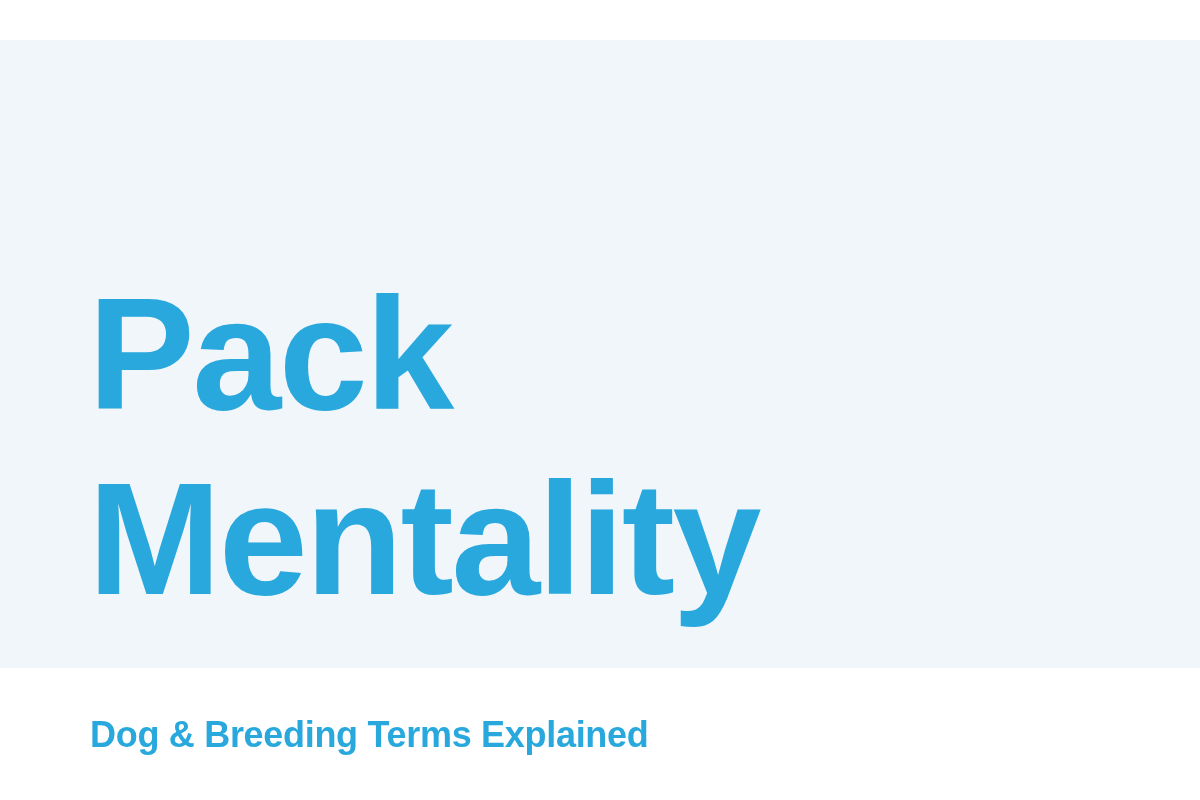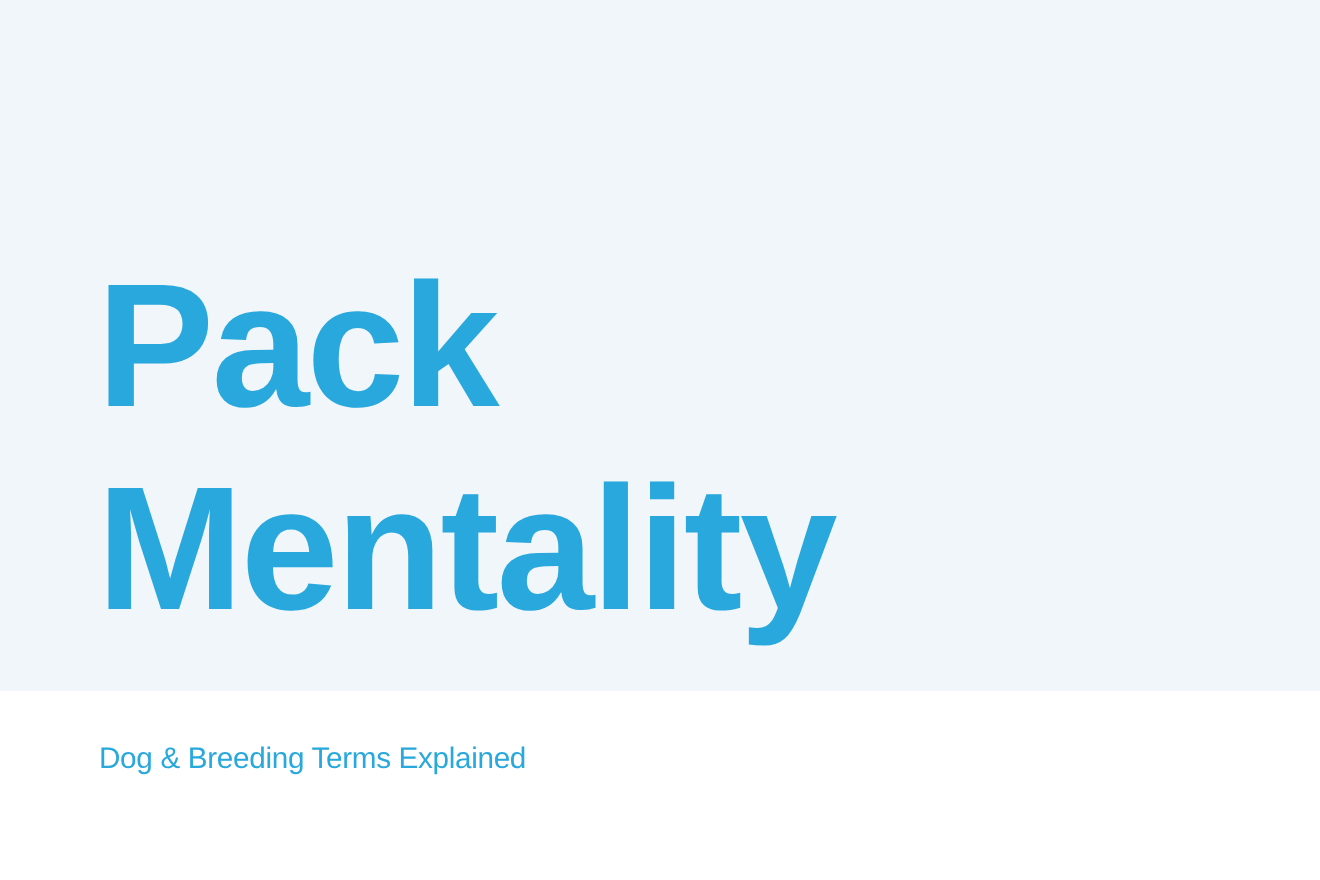--- a/index.html
+++ b/index.html
@@ -16,20 +16,21 @@
 
   #title-card {
     position: relative;
     box-sizing: border-box;
     width: 1200px;
     height: 628px;
     background: #f1f6fb;
     display: flex;
     flex-direction: column;
     justify-content: flex-start;
+    margin-top: 40px;
   }
 
   #headline-block {
     position: absolute;
     left: 88px;
     top: 222px;
     width: 760px;
   }
 
   #headline {
@@ -44,22 +45,22 @@
     white-space: pre-line;
   }
 
   #subtitle {
     position: absolute;
     left: 90px;
     top: 673px;
     margin: 0;
     padding: 0;
     font-family: "Liberation Sans", sans-serif;
-    font-size: 27px;
-    font-weight: 400;
+    font-size: 36px;
+    font-weight: 700;
     line-height: 1.2;
     letter-spacing: -0.3px;
     color: #29a8dd;
     white-space: nowrap;
   }
 </style>
 </head>
 <body>
 
 <div id="title-card">

